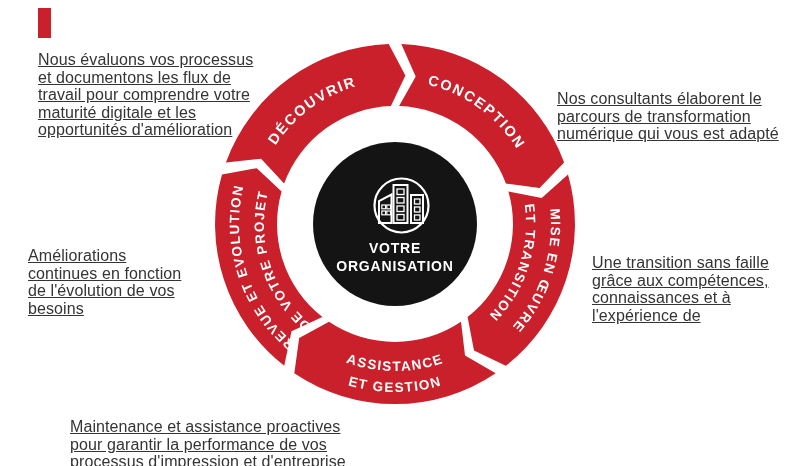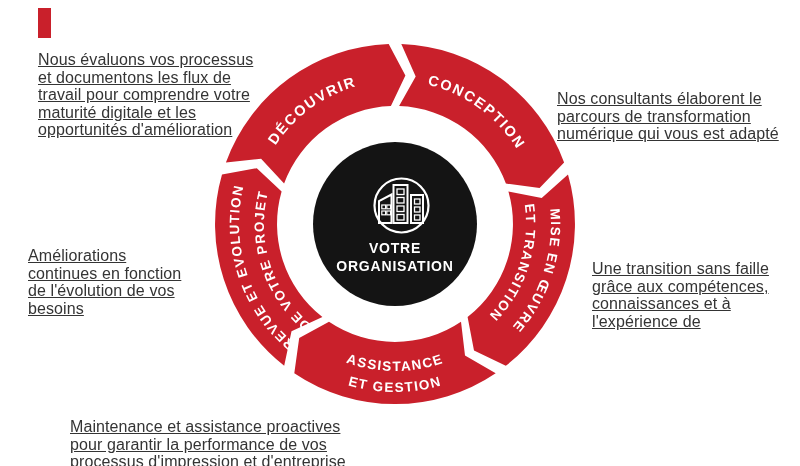--- a/index.html
+++ b/index.html
@@ -36,21 +36,21 @@
 <div class="note" style="left:38px; top:51px;">Nous évaluons vos processus
 et documentons les flux de
 travail pour comprendre votre
 maturité digitale et les
 opportunités d'amélioration</div>
 
 <div class="note" style="left:557px; top:54px;margin-top:36px;">Nos consultants élaborent le
 parcours de transformation
 numérique qui vous est adapté</div>
 
-<div class="note" style="left:592px; top:260px;">Une transition sans faille
+<div class="note" style="left:592px; top:254px;">Une transition sans faille
 grâce aux compétences,
 connaissances et à
 l'expérience de</div>
 
 <div class="note" style="left:28px; top:247px;">Améliorations
 continues en fonction
 de l'évolution de vos
 besoins</div>
 
 <div class="note" style="left:70px; top:418px;">Maintenance et assistance proactives

